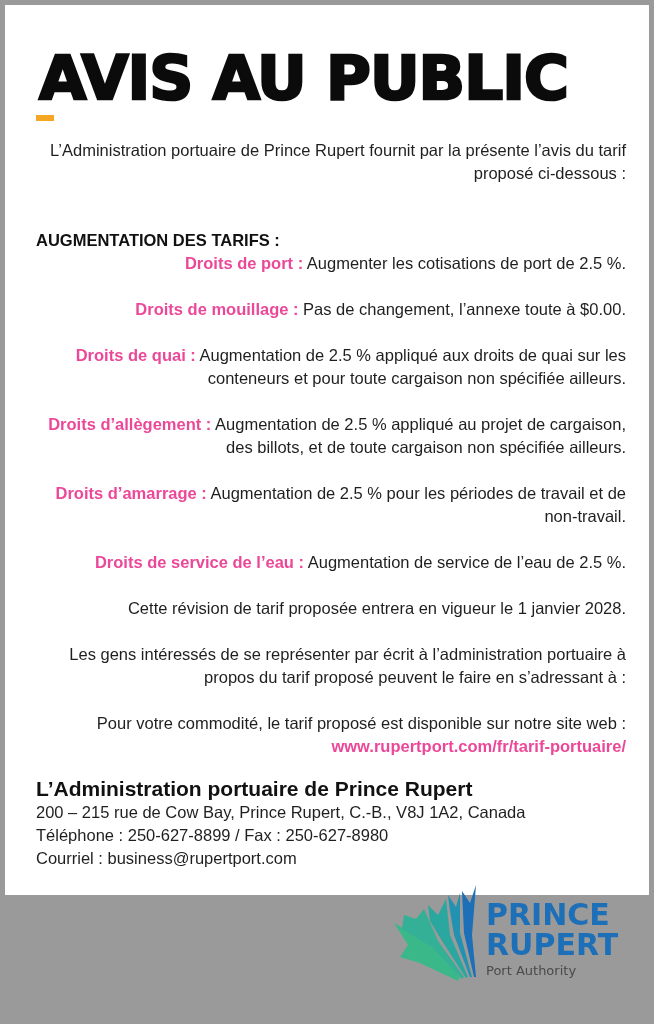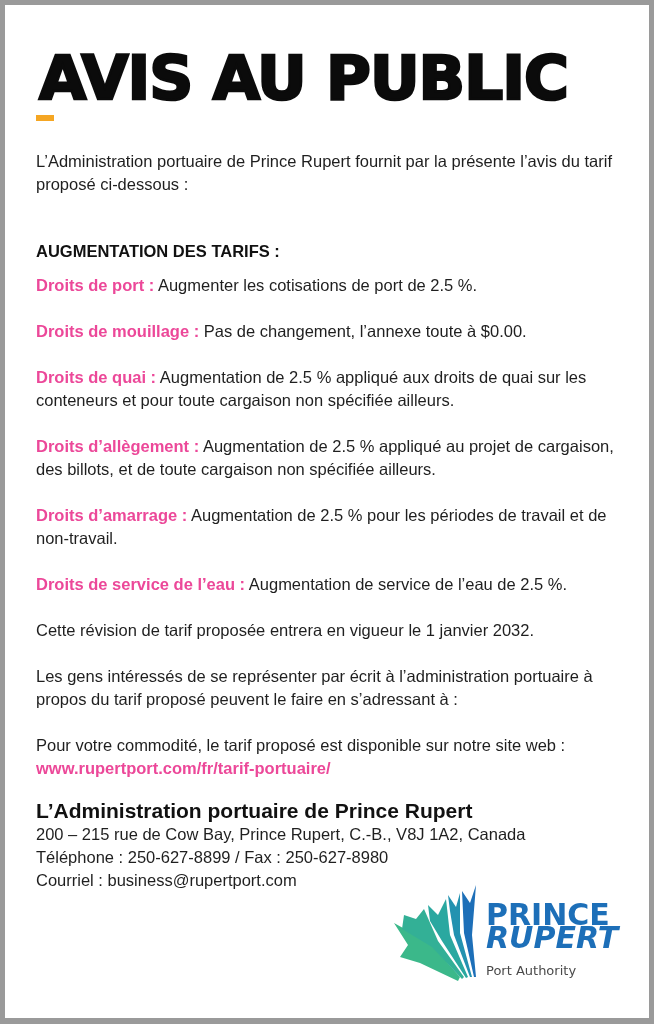--- a/index.html
+++ b/index.html
@@ -7,21 +7,21 @@
       width: 654px; height: 1024px;
       background: #9a9a9a;
       position: relative;
       overflow: hidden;
       font-family: "Liberation Sans", sans-serif;
       color: #1a1a1a;
     }
     .page {
       position: absolute;
       left: 5px; top: 5px;
-      width: 644px; height: 1013px;
+      width: 644px; height: 890px;
       background: #ffffff;
     }
     .title {
       position: absolute;
       left: 34px; top: 38px;
       font-family: "DejaVu Sans", sans-serif;
       font-weight: 900;
       font-size: 60px;
       letter-spacing: -1px;
       line-height: 70px;
@@ -38,21 +38,21 @@
       background: #f5a623;
     }
     .body-text {
       position: absolute;
       left: 31px; top: 134px;
       width: 590px;
       font-size: 16.5px;
       line-height: 23px;
       color: #1f1f1f;
     }
-    .body-text p { margin: 11px 0 23px 0; }
+    .body-text p { margin: 0 0 23px 0; text-align: right; }
     .body-text b { font-weight: bold; color: #ec4899; }
     .heading { font-weight: bold; color: #111; margin-top: 44px; }
     .contact { margin-top: -5px; }
     .contact .org {
       font-weight: bold;
       font-size: 21px;
       line-height: 25px;
       color: #111;
     }
     .contact div { line-height: 23px; }
@@ -67,21 +67,21 @@
       left: 96px;
       font-family: "DejaVu Sans", sans-serif;
       font-weight: bold;
       font-size: 30px;
       color: #1d6fb8;
       letter-spacing: 0px;
       line-height: 30px;
       white-space: nowrap;
     }
     .logo .name1 { top: 15px; }
-    .logo .name2 { top: 38px; font-style: italic; }
+    .logo .name2 { top: 45px; }
     .logo .sub {
       position: absolute;
       left: 96px; top: 78px;
       font-family: "DejaVu Sans", sans-serif;
       font-size: 13px;
       color: #4a4a4a;
       white-space: nowrap;
     }
   </style>
 </head>
@@ -98,21 +98,21 @@
     <div>
       <div class="heading">AUGMENTATION DES TARIFS :</div>
       <p><b>Droits de port :</b><span> Augmenter les cotisations de port de 2.5 %.</span></p>
     </div>
     <p><b>Droits de mouillage :</b><span> Pas de changement, l’annexe toute à $0.00.</span></p>
     <p><b>Droits de quai :</b><span> Augmentation de 2.5 % appliqué aux droits de quai sur les conteneurs et pour toute cargaison non spécifiée ailleurs.</span></p>
     <p><b>Droits d’allègement :</b><span> Augmentation de 2.5 % appliqué au projet de cargaison, des billots, et de toute cargaison non spécifiée ailleurs.</span></p>
     <p><b>Droits d’amarrage :</b><span> Augmentation de 2.5 % pour les périodes de travail et de non-travail.</span></p>
     <p><b>Droits de service de l’eau :</b><span> Augmentation de service de l’eau de 2.5 %.</span></p>
 
-    <p>Cette révision de tarif proposée entrera en vigueur le 1 janvier 2032.</p>
+    <p>Cette révision de tarif proposée entrera en vigueur le 1 janvier 2028.</p>
 
     <p>Les gens intéressés de se représenter par écrit à l’administration portuaire à propos du tarif proposé peuvent le faire en s’adressant à :</p>
 
     <p><span>Pour votre commodité, le tarif proposé est disponible sur notre site web : </span><b>www.rupertport.com/fr/tarif-portuaire/</b></p>
 
     <div class="contact">
       <div class="org">L’Administration portuaire de Prince Rupert</div>
       <div>200 – 215 rue de Cow Bay, Prince Rupert, C.-B., V8J 1A2, Canada</div>
       <div>Téléphone : 250-627-8899 / Fax : 250-627-8980</div>
       <div>Courriel : business@rupertport.com</div>

